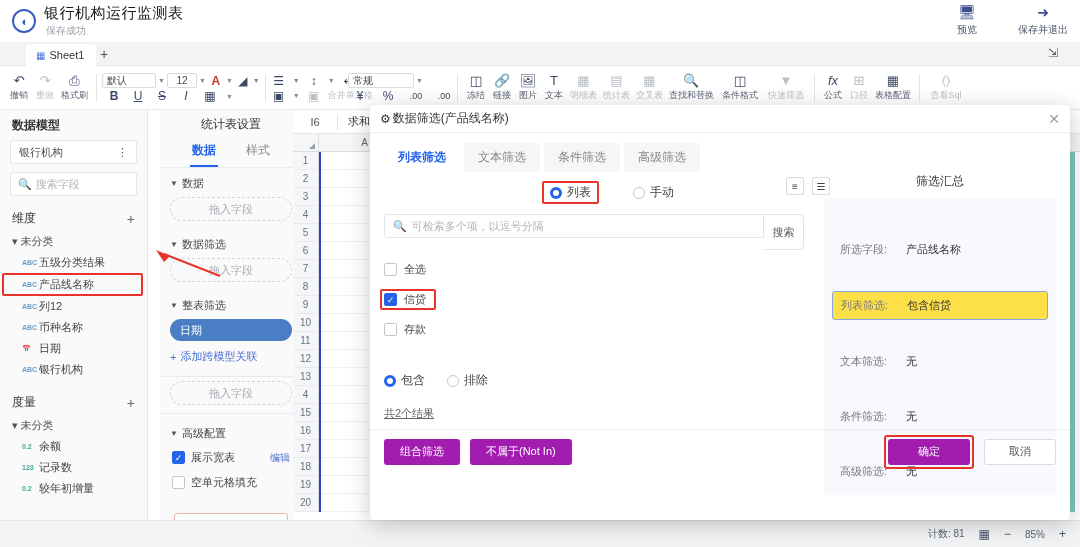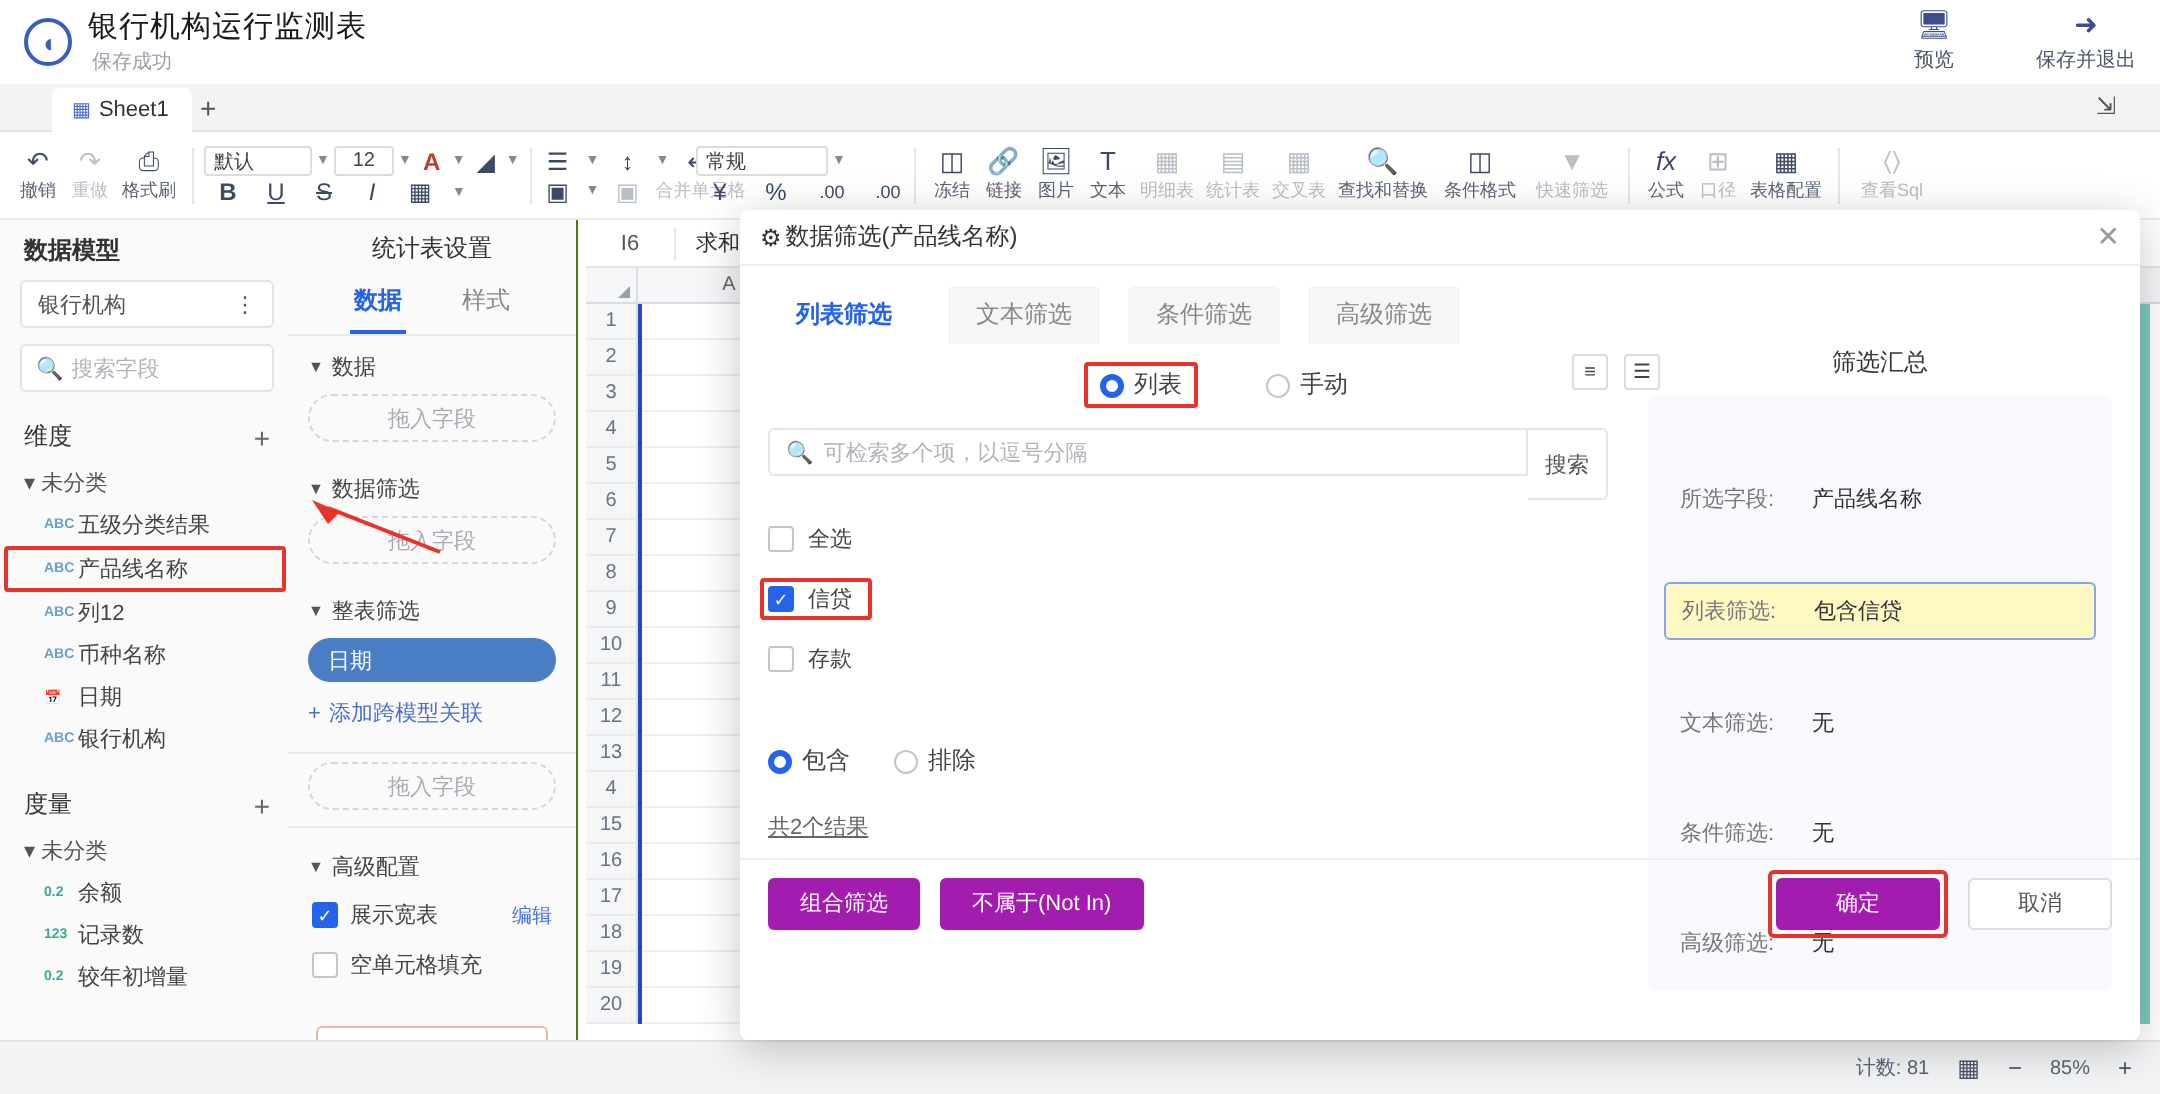--- a/index.html
+++ b/index.html
@@ -49,21 +49,21 @@
   .lp-search { margin:8px 10px; height:24px; background:#fff; border:1px solid #e2e4e8; border-radius:3px; display:flex; align-items:center; padding:0 7px; gap:4px; font-size:11px; color:#b0b4bb; cursor:text;}
   .sect-hd { display:flex; align-items:center; justify-content:space-between; padding:6px 12px 4px 12px; font-size:12px; color:#333; }
   .sect-hd .plus { color:#666; font-size:14px; cursor:pointer; }
   .grp-hd { padding:3px 12px; font-size:11px; color:#555; cursor:pointer; }
   .fld { display:flex; align-items:center; gap:5px; padding:3px 12px 3px 22px; font-size:11px; color:#444; cursor:pointer; position:relative;}
   .fld .fi { font-size:7px; color:#6b9ec9; font-weight:bold; width:12px; }
   .fld .fi.num { color:#3fa796; }
   .fld.hl { border:2px solid #e8332a; margin:0 4px 0 2px; padding:2px 10px 2px 18px; border-radius:2px; }
 
   
-  .mpanel { position:absolute; left:144px; top:110px; width:145px; height:437px; background:#fafafa; border-right:1px solid #4d7c0f; }
+  .mpanel { position:absolute; left:160px; top:110px; width:145px; height:437px; background:#fafafa; border-right:3px solid #4d7c0f; }
   .mp-title { height:28px; line-height:28px; text-align:center; font-size:12px; color:#333; }
   .mp-tabs { display:flex; justify-content:center; gap:26px; border-bottom:1px solid #e8eaed; }
   .mp-tab { padding:4px 2px 6px; font-size:12px; color:#888; cursor:pointer; }
   .mp-tab.on { color:#2563eb; font-weight:bold; border-bottom:2px solid #2563eb; }
   .mp-sect { padding:8px 10px 4px; font-size:11px; color:#444; display:flex; align-items:center; gap:4px; cursor:pointer;}
   .mp-sect .tri { font-size:8px; color:#555; }
   .drop-zone { margin:2px 10px 8px; height:24px; border:1px dashed #d4d7dc; border-radius:12px; display:flex; align-items:center; justify-content:center; font-size:11px; color:#a8adb5; cursor:pointer;}
   .chip { margin:2px 10px 6px; height:22px; background:#4a7ec4; border-radius:11px; display:flex; align-items:center; padding:0 10px; font-size:11px; color:#fff; cursor:pointer;}
   .link-add { padding:2px 10px 8px; font-size:11px; color:#4a6fd4; cursor:pointer; display:flex; align-items:center; gap:4px;}
   .divider { height:1px; background:#e8eaed; margin:4px 0; }
@@ -90,41 +90,41 @@
   .selcol { position:absolute; left:26px; top:0; width:92px; border-left:2px solid #2a43c9; border-right:2px solid #2a43c9; pointer-events:none; }
   .tealcol { position:absolute; left:764px; top:0; width:18px; background:#7ec9bf; }
 
   
   .status { position:absolute; left:0; bottom:0; width:1080px; height:27px; background:#f2f3f5; border-top:1px solid #e2e4e8; display:flex; align-items:center; justify-content:flex-end; gap:14px; padding-right:14px; font-size:10px; color:#5b6475; }
   .st-ic { cursor:pointer; font-size:12px; color:#4a5568; }
   .dlg { position:absolute; left:370px; top:105px; width:700px; height:415px; background:#fff; border-radius:4px; box-shadow:0 4px 22px rgba(0,0,0,.22); }
   .dlg-hd { height:28px; border-bottom:1px solid #eceef1; display:flex; align-items:center; padding:0 10px; font-size:12px; color:#333; }
   .dlg-close { margin-left:auto; font-size:14px; color:#999; cursor:pointer; }
   .dlg-body { position:relative; height:340px; }
-  .dlg-tabs { display:flex; gap:14px; padding:10px 0 0 14px; }
+  .dlg-tabs { display:flex; gap:4px; padding:10px 0 0 14px; }
   .dtab { padding:6px 14px; font-size:12px; color:#888; background:#f5f6f8; border-radius:3px 3px 0 0; cursor:pointer; }
   .dtab.on { color:#2563eb; font-weight:bold; background:#fff; }
   .filter-area { position:absolute; left:14px; top:48px; width:420px; }
   .radio-row { display:flex; align-items:center; gap:34px; justify-content:center; padding-left:28px; }
   .rad { display:flex; align-items:center; gap:5px; font-size:12px; color:#444; cursor:pointer;}
   .rdot { width:12px; height:12px; border-radius:50%; border:1px solid #c2c6cd; display:inline-block; background:#fff; }
   .rdot.on { border:3px solid #2563eb; background:#fff; }
   .rbox { border:2px solid #e8332a; padding:1px 6px; border-radius:2px; }
   .icons-right { position:absolute; right:-26px; top:-4px; display:flex; gap:8px; }
   .ibtn { width:18px; height:18px; border:1px solid #d9dce1; border-radius:2px; display:flex; align-items:center; justify-content:center; font-size:10px; color:#444; cursor:pointer; background:#fff;}
   .srch-row { display:flex; margin-top:10px; }
   .srch-in { flex:1; height:24px; border:1px solid #e2e4e8; border-radius:3px 0 0 3px; display:flex; align-items:center; gap:5px; padding:0 8px; font-size:11px; color:#b0b4bb; cursor:text;}
   .srch-bt { width:40px; height:36px; border:1px solid #e2e4e8; border-left:none; border-radius:0 3px 3px 0; font-size:11px; color:#555; display:flex; align-items:center; justify-content:center; background:#fff; cursor:pointer;}
   .opt { display:flex; align-items:center; gap:7px; margin-top:12px; font-size:11px; color:#444; cursor:pointer; width:fit-content;}
   .opt.hl { border:2px solid #e8332a; padding:1px 8px 1px 2px; border-radius:2px; margin-left:-4px;}
   .summary { position:absolute; right:14px; top:40px; width:232px; }
   .sum-title { text-align:center; font-size:12px; color:#333; margin-bottom:8px; }
   .sum-box { background:#f7f9fc; border-radius:3px; padding:10px 8px; }
   .sum-row { display:flex; font-size:11px; color:#555; padding:6px 8px;margin-top:28px; }
-  .sum-row.on { border:1px solid #8aa4e8; border-radius:3px; background:#fef9c3; }
+  .sum-row.on { border:1px solid #8aa4e8; border-radius:3px; background:#fde047; }
   .sum-k { width:66px; color:#777; }
   .sum-v { color:#333; }
   .dlg-bot { position:absolute; left:14px; bottom:52px; font-size:11px; color:#444; }
   .dlg-bot .r2 { margin-top:17px; color:#666;text-decoration:underline; }
   .dlg-ft { position:absolute; left:0; bottom:0; width:100%; height:44px; border-top:1px solid #eceef1; display:flex; align-items:center; padding:0 14px; gap:10px; }
   .btn { height:26px; padding:0 16px; border-radius:3px; font-size:11px; display:flex; align-items:center; justify-content:center; cursor:pointer; }
   .btn.pri { background:#a21caf; color:#fff; }
   .btn.sec { background:#fff; color:#555; border:1px solid #d9dce1; }
   .btn-ok-wrap { margin-left:auto; border:2px solid #e8332a; border-radius:3px; padding:2px; }
   .arrow-svg { position:absolute; left:152px; top:248px; pointer-events:none; }

